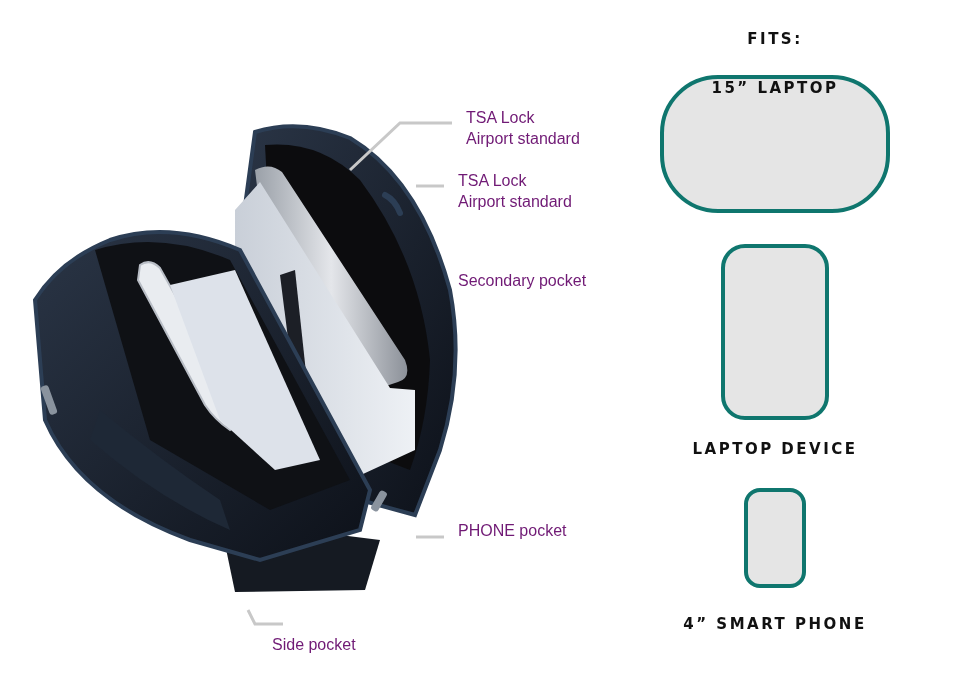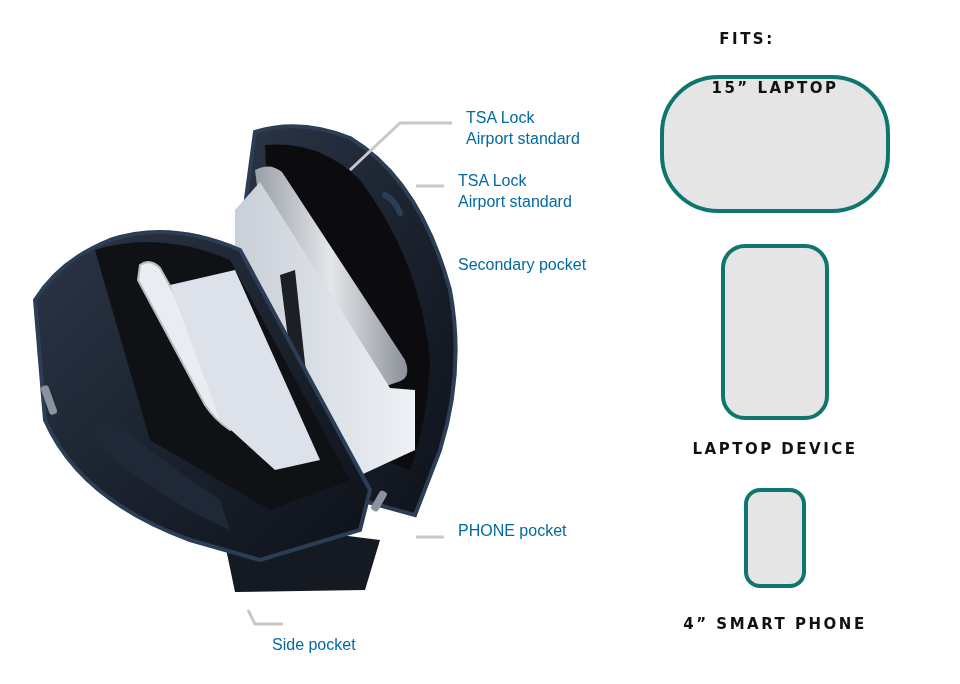--- a/index.html
+++ b/index.html
@@ -1,19 +1,19 @@
 <!DOCTYPE html>
 <html><head>
 <meta charset="utf-8">
 <style>
   html, body { margin:0; padding:0; background:#ffffff; }
   body { width:960px; height:684px; position:relative; overflow:hidden;
          font-family:"Liberation Sans", sans-serif; color:#111; }
   .abs { position:absolute; }
-  .label { font-size:16px; line-height:21px; color:#0369a1; }
+  .label { font-size:16px; line-height:21px; color:#701a75; }
   .fits { font-family:"DejaVu Sans", sans-serif; font-weight:bold; letter-spacing:2.5px; font-size:15px; color:#111; text-align:center; }
   .device-shape { position:absolute; border:4px solid #0f766e; background:#e5e5e5; box-sizing:border-box;
                   display:flex; align-items:flex-start; justify-content:center; }
   svg.leaders { position:absolute; left:0; top:0; }
 </style>
 </head>
 <body>
 
 <svg class="abs" style="left:20px;top:120px" width="450" height="480" viewBox="0 0 450 480">
   <defs>
@@ -64,25 +64,25 @@
 </svg>
 
 <div class="abs label" style="left:466px;top:107px">
   <div>TSA Lock</div>
   <div>Airport standard</div>
 </div>
 <div class="abs label" style="left:458px;top:170px">
   <div>TSA Lock</div>
   <div>Airport standard</div>
 </div>
-<div class="abs label" style="left:458px;top:254px">Secondary pocket</div>
+<div class="abs label" style="left:458px;top:270px">Secondary pocket</div>
 <div class="abs label" style="left:458px;top:520px">PHONE pocket</div>
 <div class="abs label" style="left:272px;top:634px">Side pocket</div>
 
-<div class="abs fits" style="left:672px;top:30px;width:150px">FITS:</div>
+<div class="abs fits" style="left:700px;top:30px;width:150px">FITS:</div>
 
 <div class="device-shape" style="left:660px;top:75px;width:230px;height:138px;border-radius:58px">
   <span class="fits">15” LAPTOP</span>
 </div>
 
 <div class="device-shape" style="left:721px;top:244px;width:108px;height:176px;border-radius:24px"></div>
 <div class="abs fits" style="left:660px;top:440px;width:230px">LAPTOP DEVICE</div>
 
 <div class="device-shape" style="left:744px;top:488px;width:62px;height:100px;border-radius:16px"></div>
 <div class="abs fits" style="left:645px;top:615px;width:260px">4” SMART PHONE</div>

